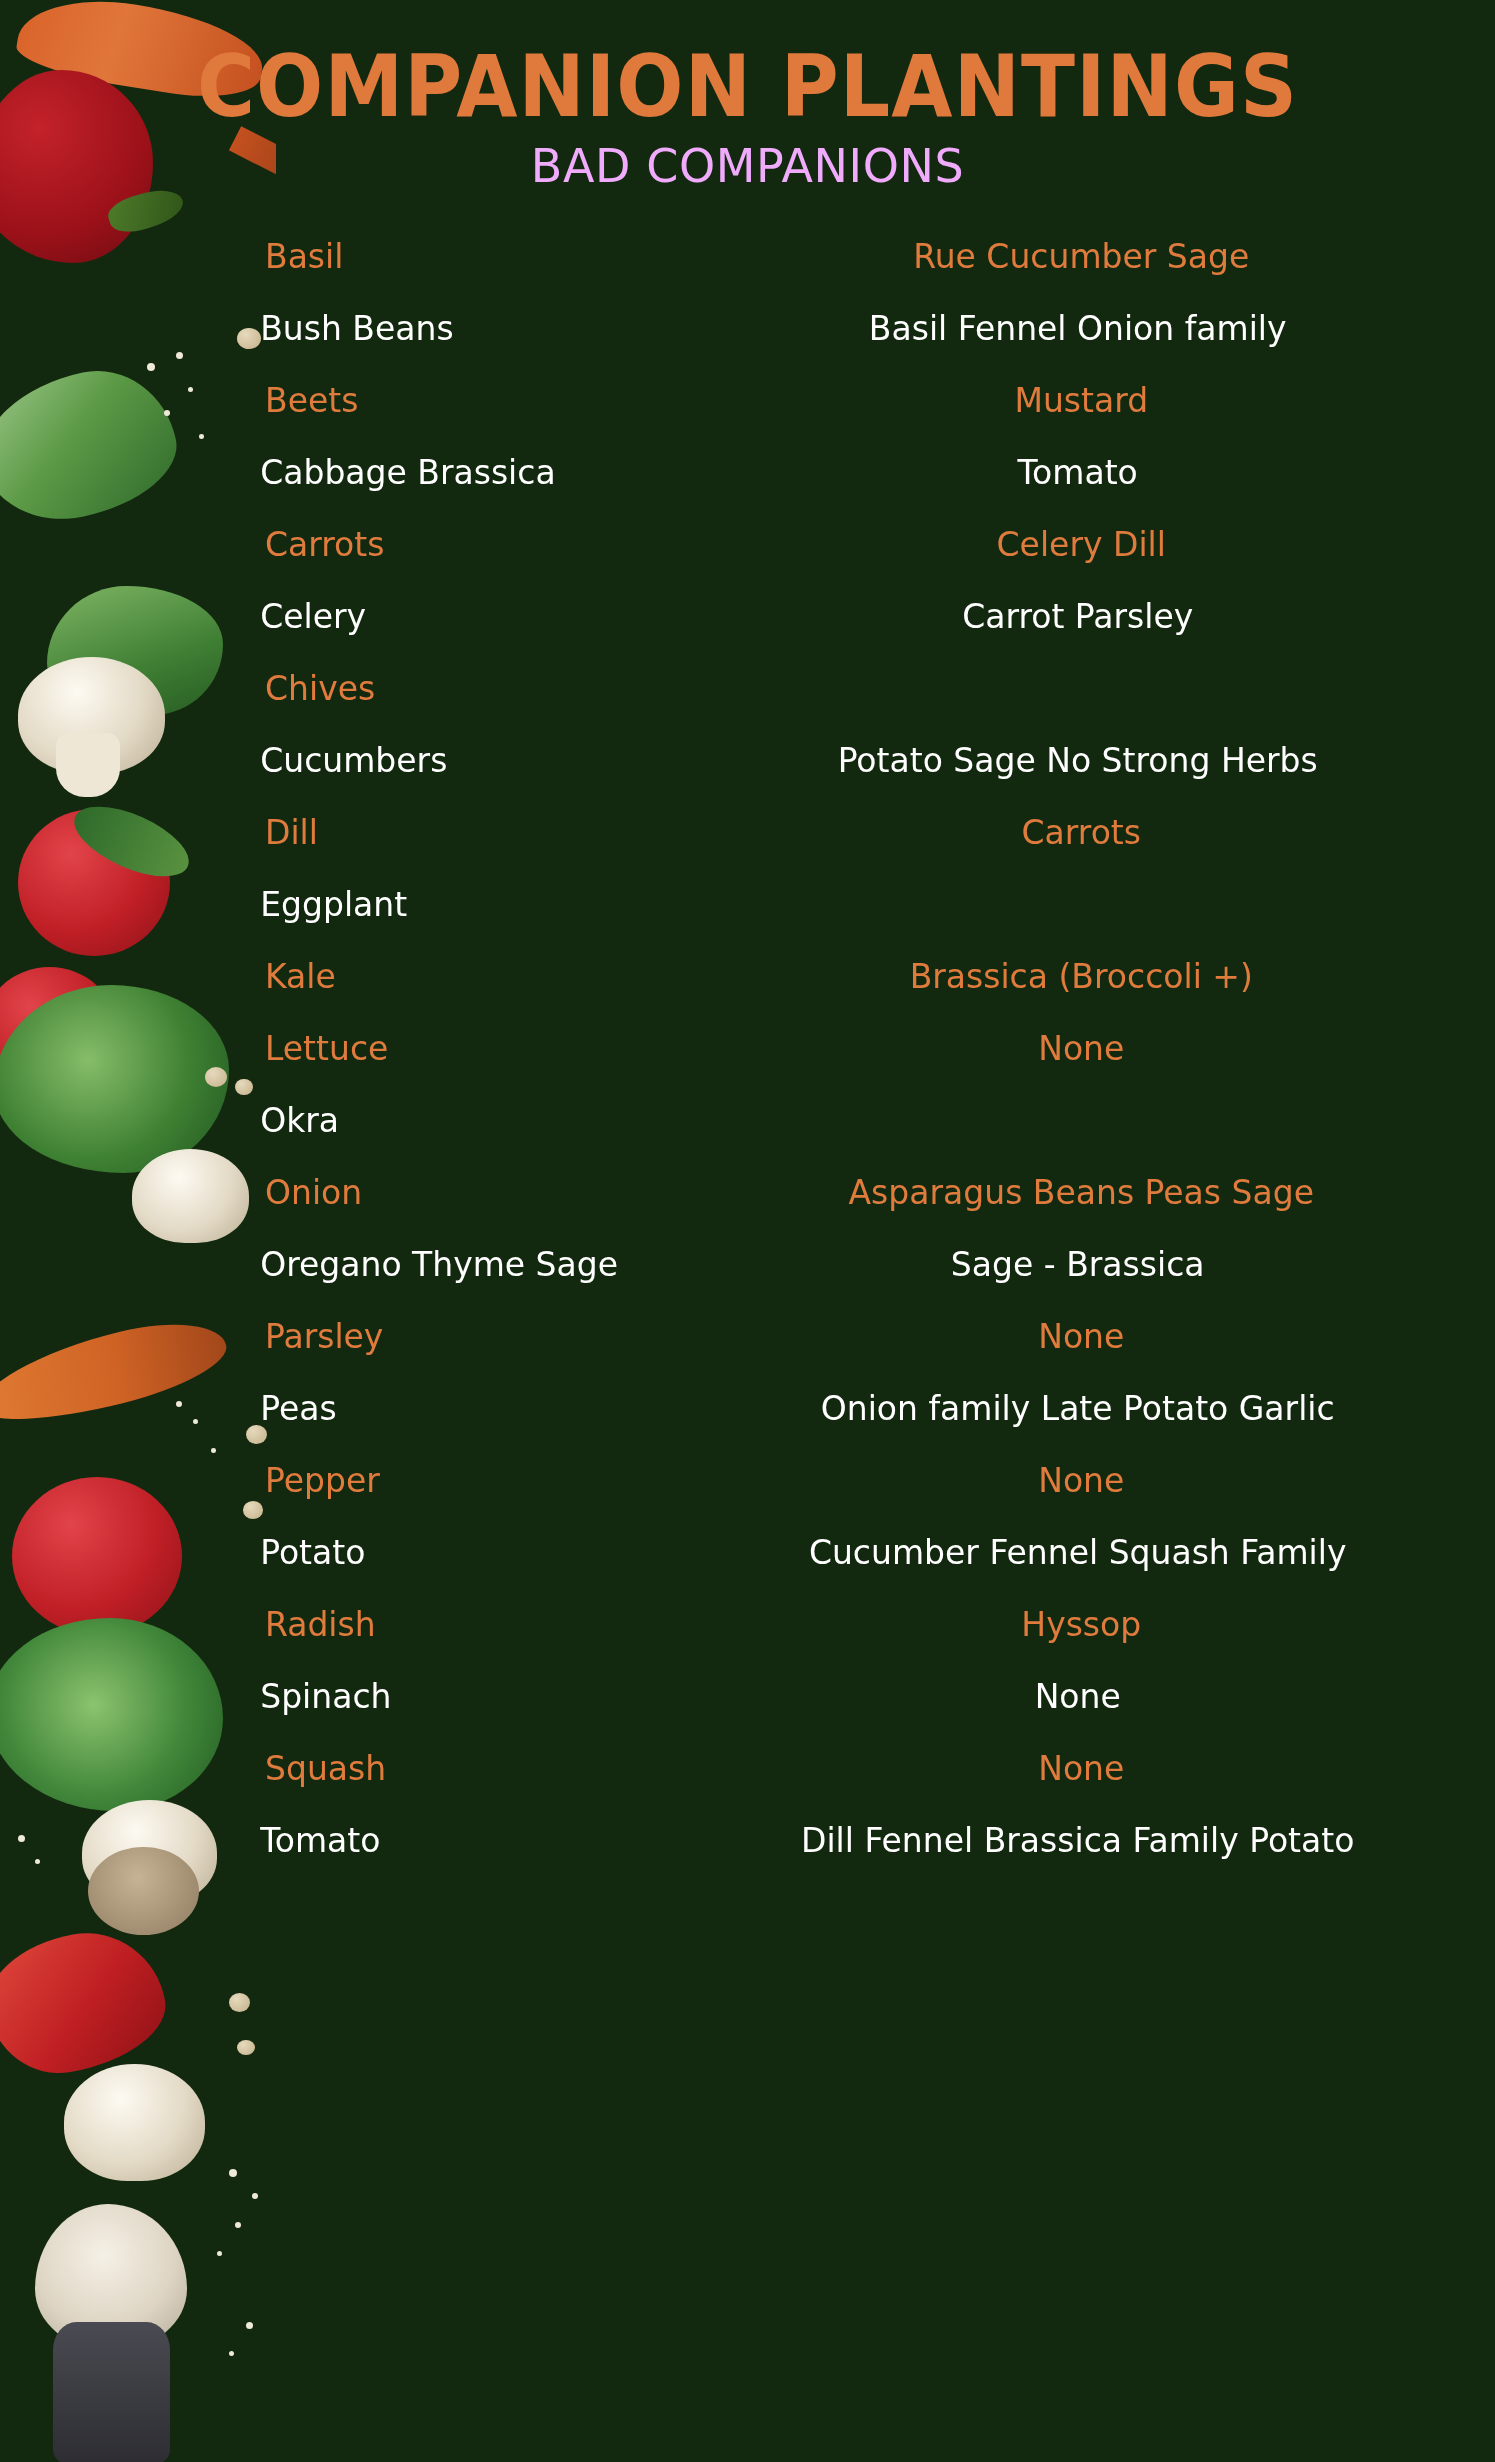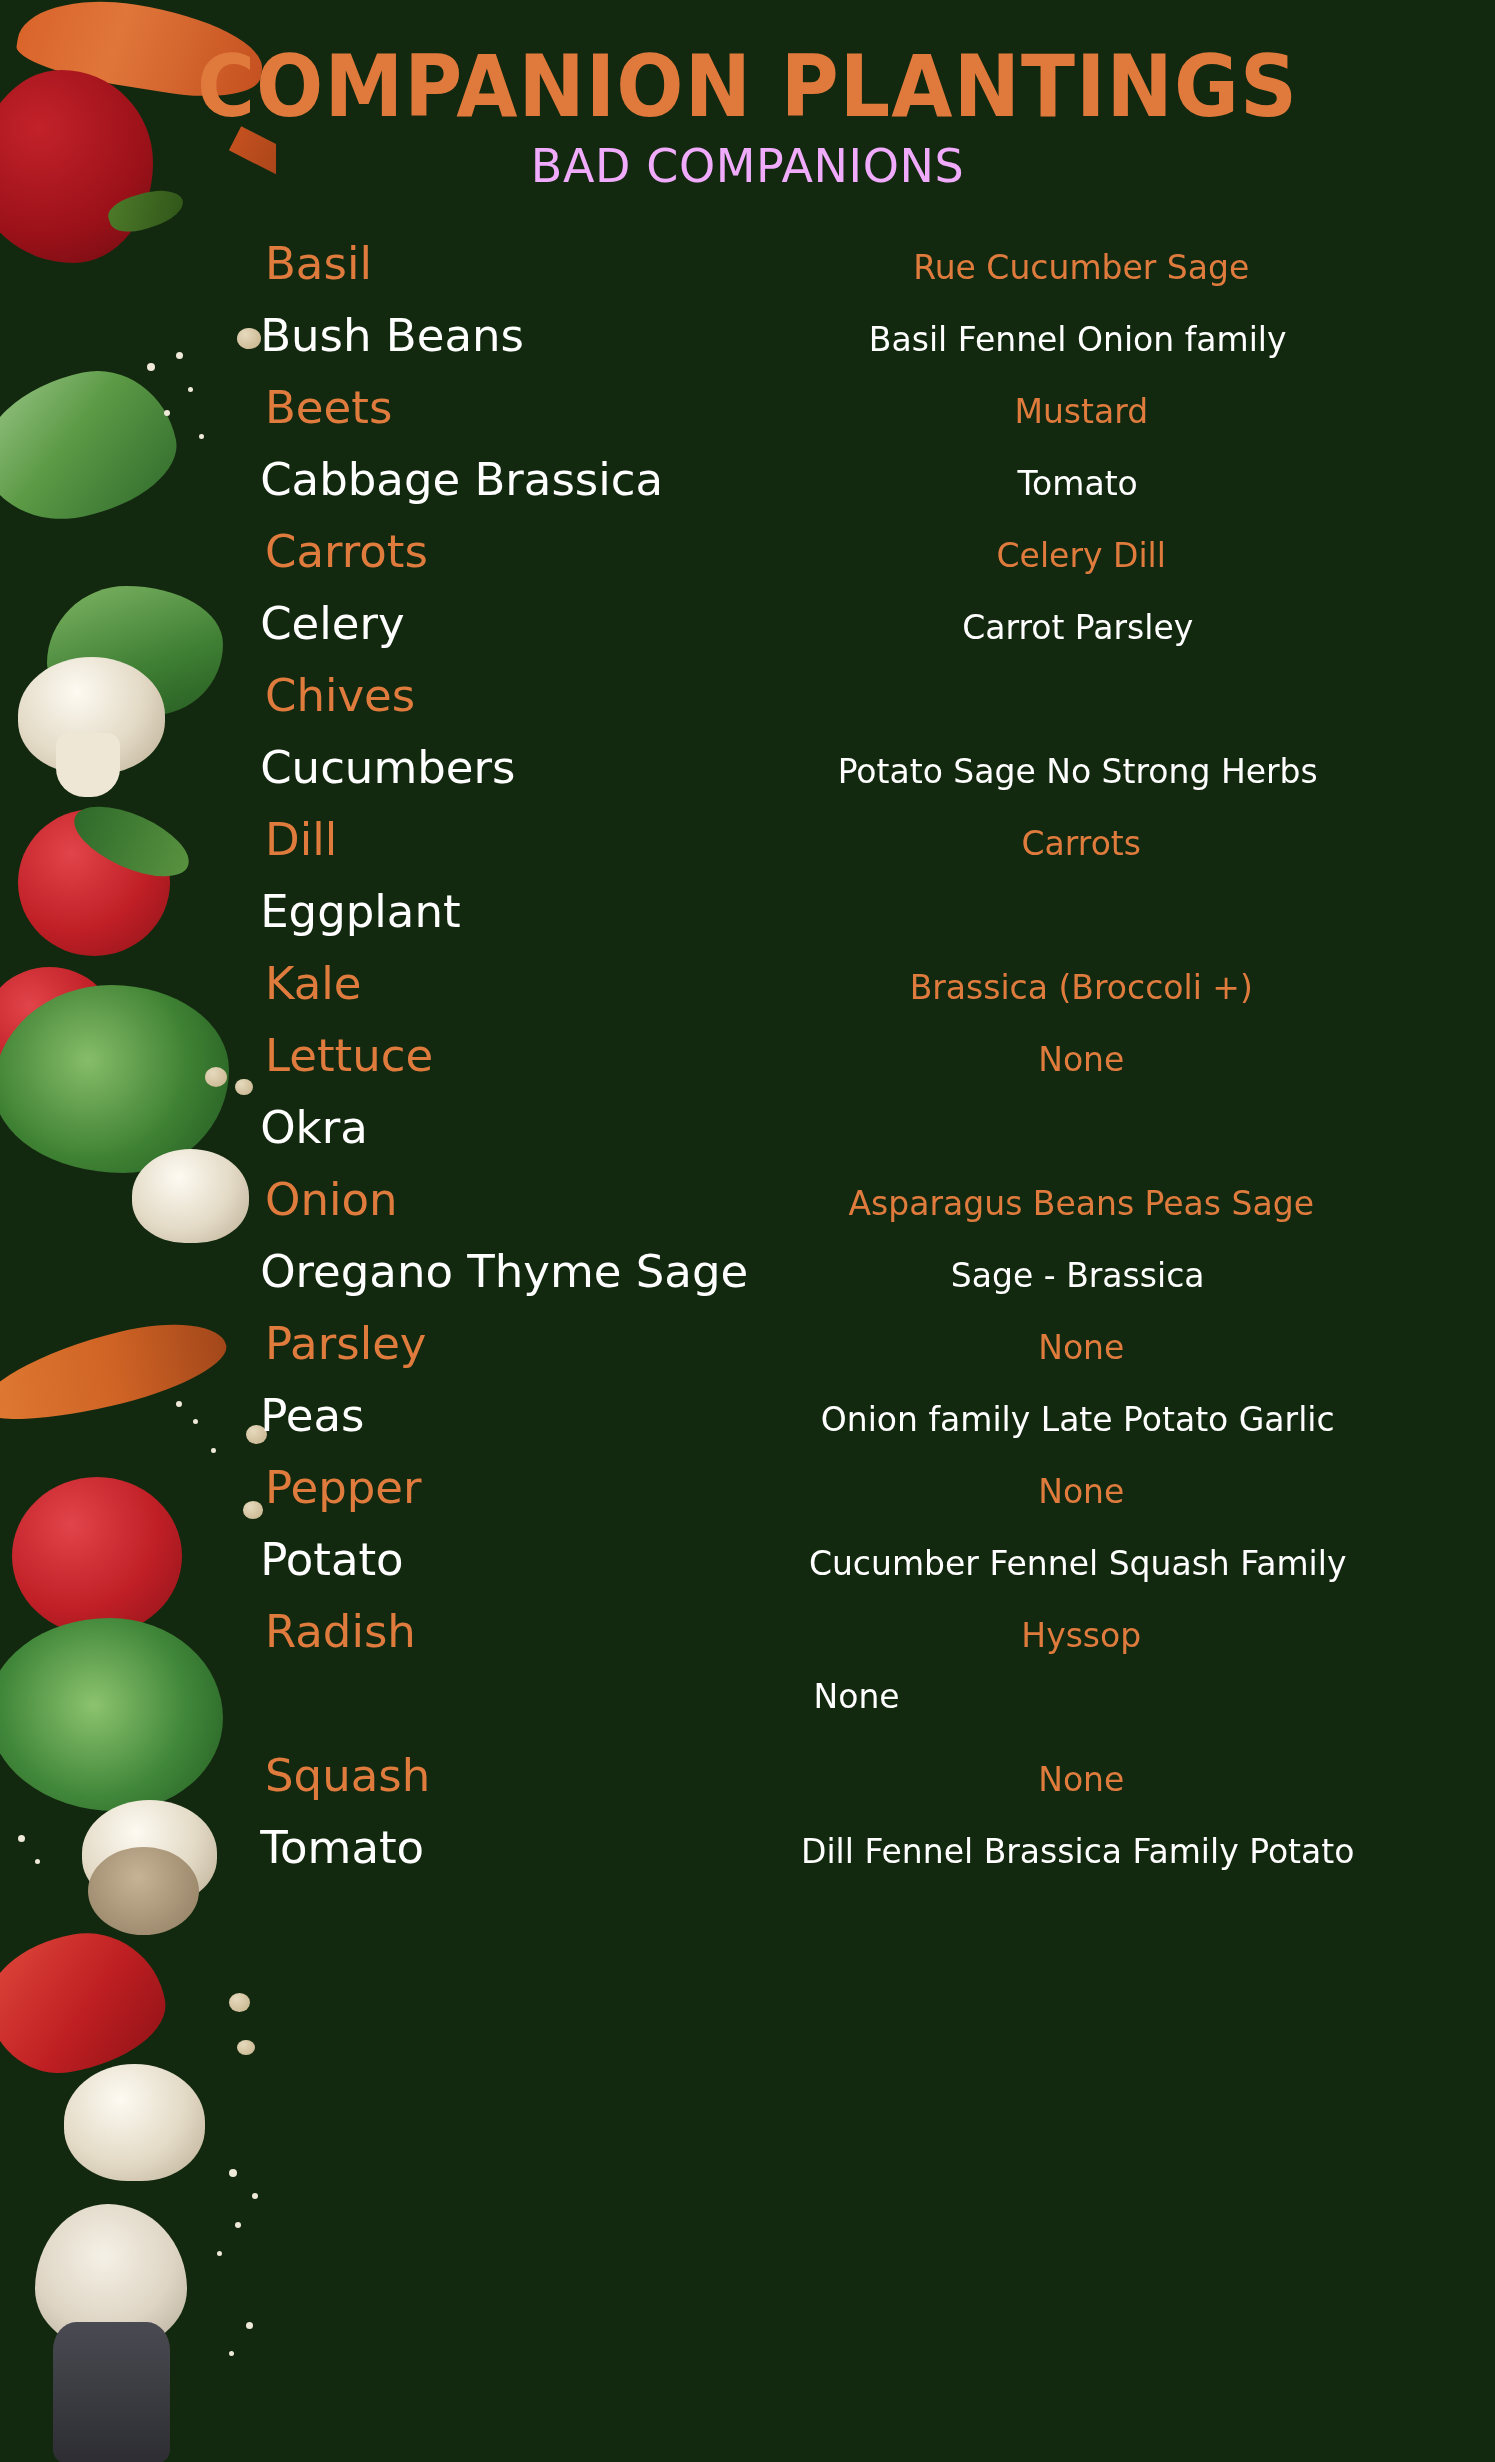--- a/index.html
+++ b/index.html
@@ -173,21 +173,21 @@
     padding-right: 35px;
   }
   .row {
     display: flex;
     align-items: baseline;
     height: 72px;
   }
   .col-plant {
     width: 434px;
     flex: 0 0 434px;
-    font-size: 45px;
+    font-size: 33px;
     line-height: 1.1;
     white-space: nowrap;
   }
   .col-bad {
     flex: 1 1 auto;
     font-size: 33px;
     line-height: 1.1;
     white-space: nowrap;
     text-align: center;
   }
@@ -330,20 +330,21 @@
     </div>
     <div class="row r-even">
       <div class="col-plant white">Potato</div>
       <div class="col-bad white">Cucumber Fennel Squash Family</div>
     </div>
     <div class="row r-odd">
       <div class="col-plant orange">Radish</div>
       <div class="col-bad orange">Hyssop</div>
     </div>
     <div class="row r-even">
+      <div class="col-plant white">Spinach</div>
       <div class="col-bad white">None</div>
     </div>
     <div class="row r-odd">
       <div class="col-plant orange">Squash</div>
       <div class="col-bad orange">None</div>
     </div>
     <div class="row r-even">
       <div class="col-plant white">Tomato</div>
       <div class="col-bad white">Dill Fennel Brassica Family Potato</div>
     </div>

